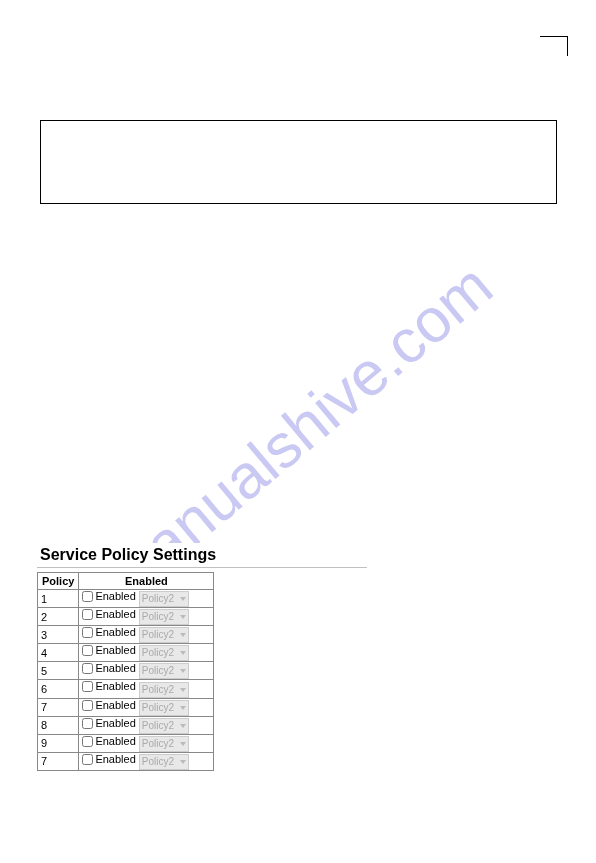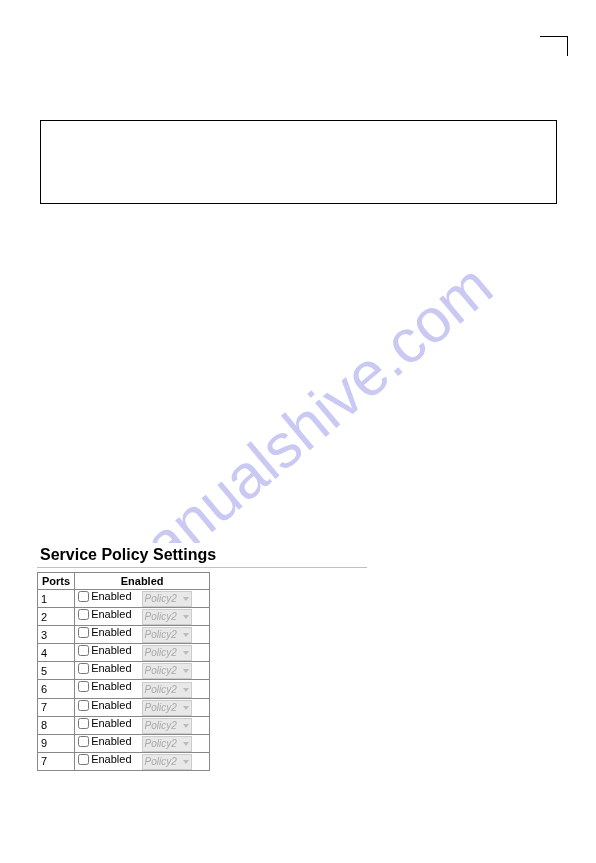--- a/index.html
+++ b/index.html
@@ -115,22 +115,21 @@
       width: 50px;
       height: 16px;
       background: #e8e8e8;
       border: 1px solid #ccc;
       font-size: 10px;
       color: #aaa;
       padding: 0 0 0 2px;
       vertical-align: middle;
       position: relative;
       line-height: 14px;
-      margin-left: 8px;
-      font-style: italic;
+      margin-left: 1px;
     }
     .policy-select::after {
       content: "";
       position: absolute;
       right: 2px;
       top: 5px;
       width: 0;
       height: 0;
       border-left: 3px solid transparent;
       border-right: 3px solid transparent;
@@ -145,21 +144,21 @@
 <div class="page-corner"></div>
 
 <div class="top-box"></div>
 
 <div class="settings-panel">
   <div class="panel-title">Service Policy Settings</div>
   <div class="header-divider"></div>
   <table class="ports-table">
     <thead>
       <tr>
-        <th class="ports-col">Ports</th>
+        <th class="ports-col">Policy</th>
         <th class="ingress-col">Enabled</th>
       </tr>
     </thead>
     <tbody id="ports-body">
     <tr>
           <td class="port-num">1</td>
           <td class="ingress-cell"><span class="enable-label">
               <input type="checkbox" style="">
               <span>Enabled</span>
             </span><span class="policy-select">Policy2</span></td>

